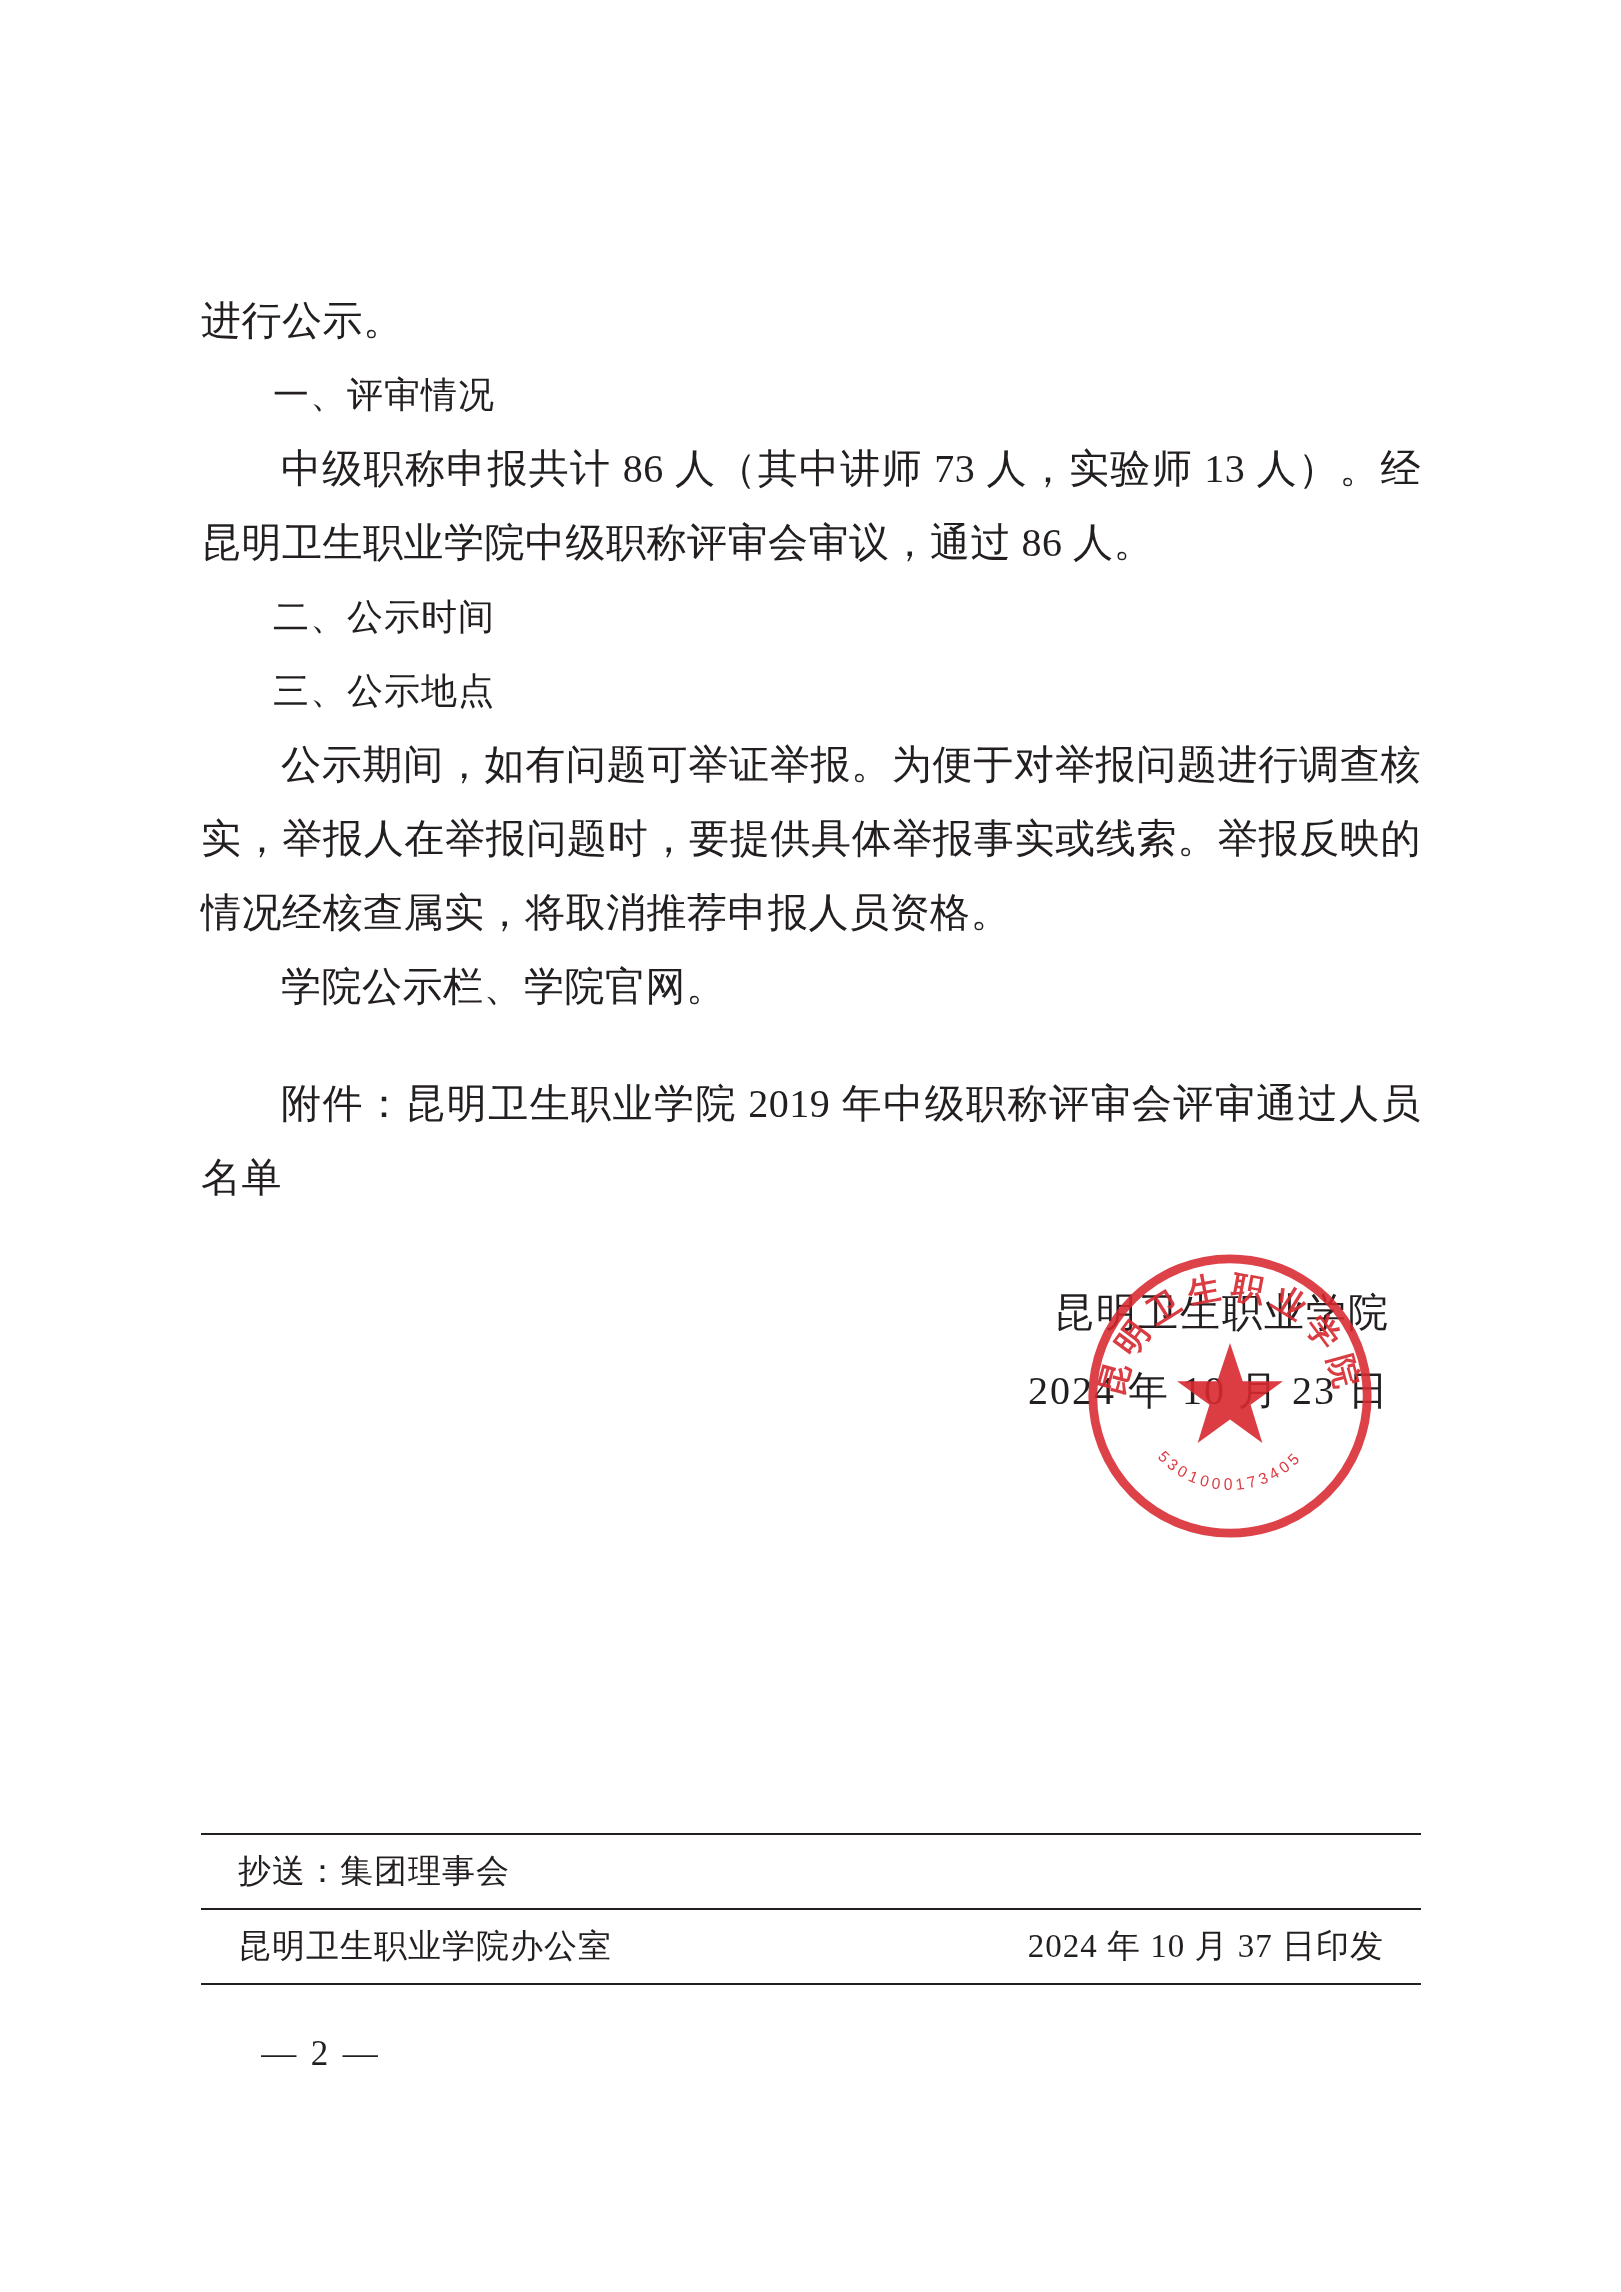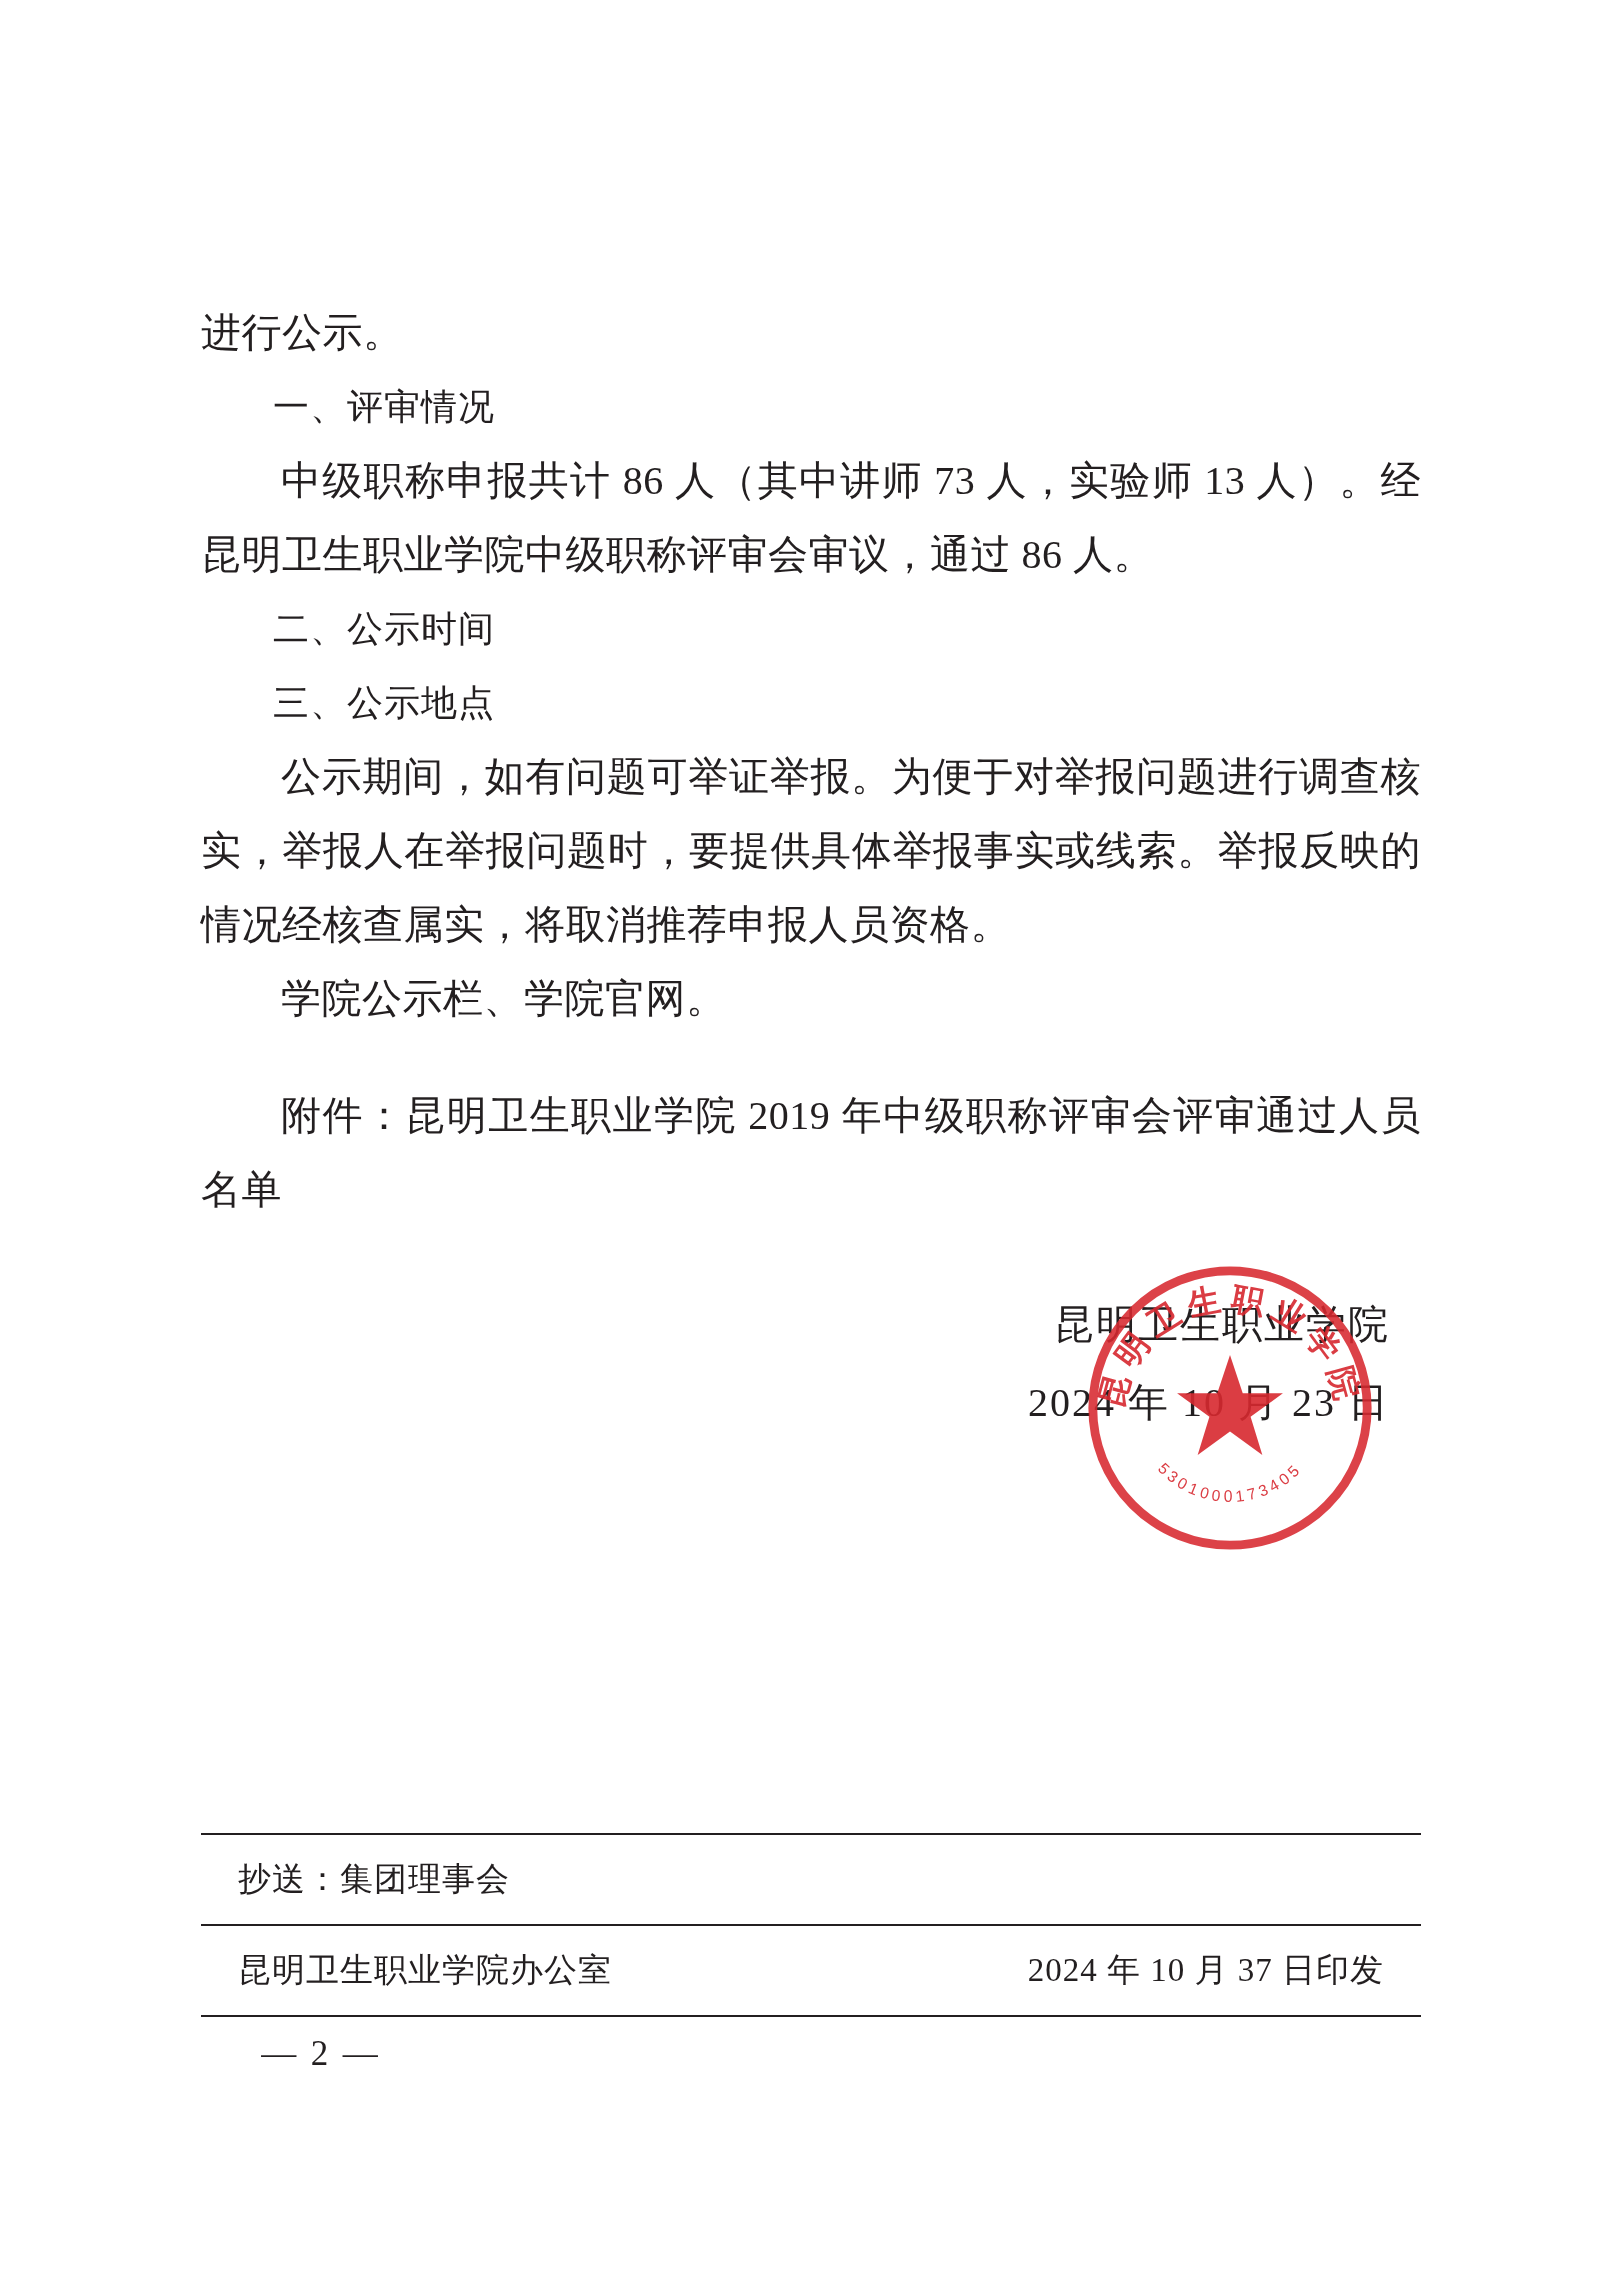--- a/index.html
+++ b/index.html
@@ -15,21 +15,21 @@
     position: relative;
     overflow: hidden;
   }
   .page {
     position: absolute;
     inset: 0;
   }
   .content {
     position: absolute;
     left: 201px;
-    top: 296px;
+    top: 284px;
     width: 1220px;
   }
   .para {
     font-size: 40px;
     line-height: 74px;
     text-align: justify;
     text-justify: inter-ideograph;
     margin: 0 0 0 0;
     letter-spacing: 0.5px;
   }
@@ -83,21 +83,21 @@
   .rule {
     border-top: 2px solid #231f20;
     width: 100%;
   }
   .footer-row {
     display: flex;
     justify-content: space-between;
     align-items: center;
     font-size: 33px;
     line-height: 73px;
-    padding: 8px 37px;
+    padding: 0 37px;
     box-sizing: border-box;
     letter-spacing: 1px;
   }
   .footer-row.single {
     justify-content: flex-start;
   }
   .page-number {
     position: absolute;
     left: 201px;
     top: 2034px;

